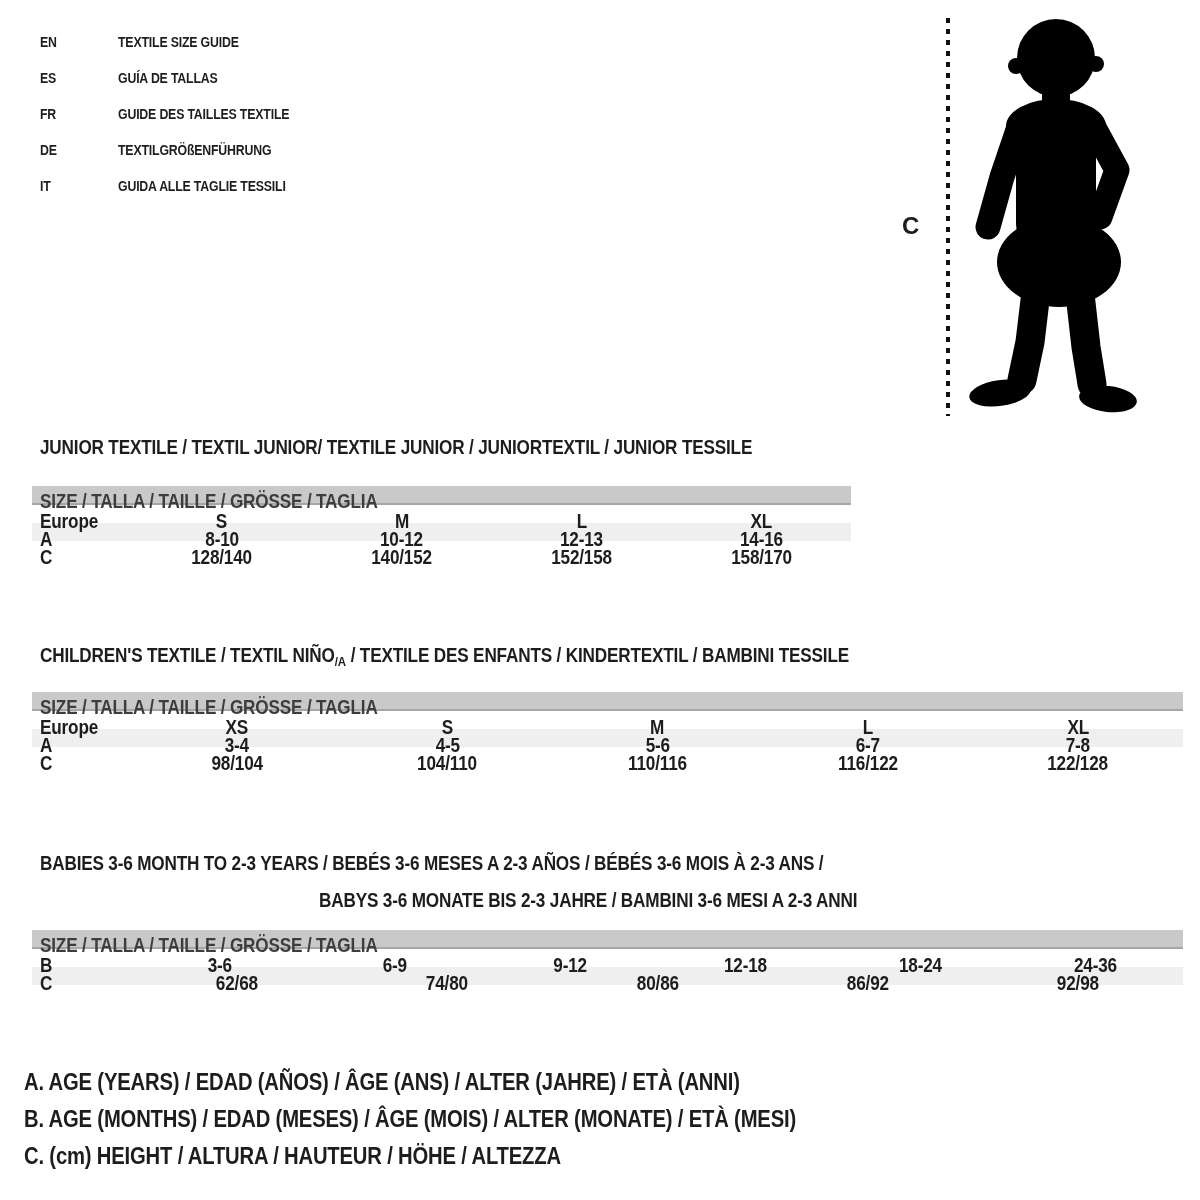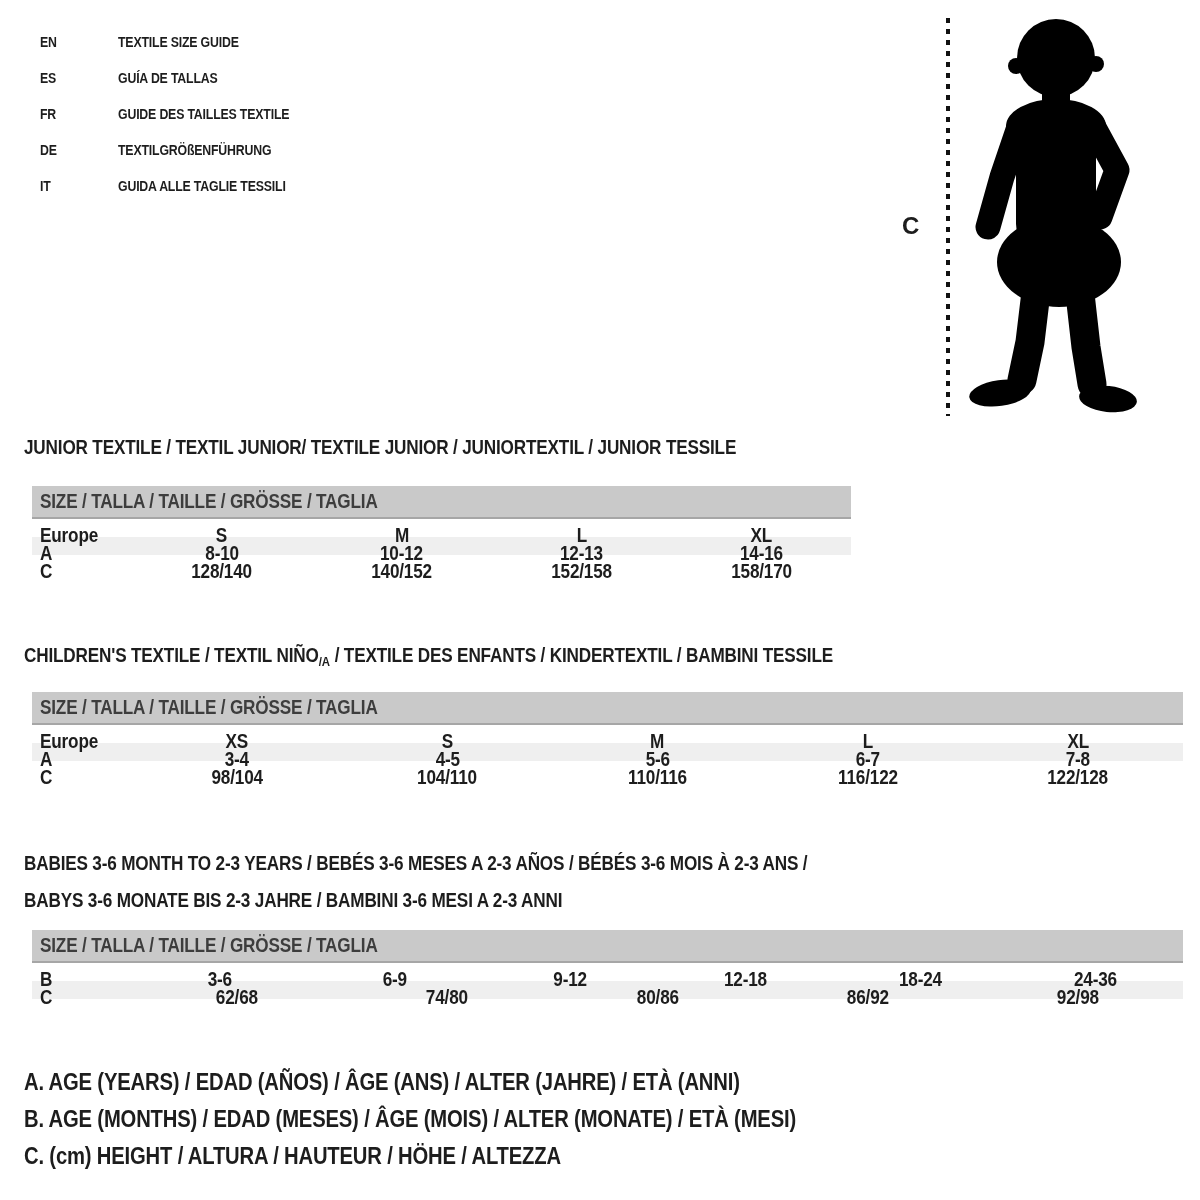--- a/index.html
+++ b/index.html
@@ -17,32 +17,32 @@
   .lang-row { display:flex; }
   .lang-code { width:78px; }
 
   
   .fig-line { position:absolute; left:946px; top:18px; width:4px; height:398px;
     background:repeating-linear-gradient(to bottom,#111 0 5px,transparent 5px 11px); }
   .fig-label { position:absolute; left:902px; top:212px; font-size:24px; }
   .baby { position:absolute; left:962px; top:12px; }
 
   
-  .section-title { position:absolute; left:24px; font-size:19.5px; }
+  .section-title { position:absolute; left:40px; font-size:19.5px;text-align:right; }
   #junior-title   { top:436px; }
   #children-title { top:644px; }
   #babies-title   { top:845px; line-height:37px; }
   .subscript { font-size:13px; vertical-align:-4px; letter-spacing:0; }
 
   
   .size-table { position:absolute; left:32px; }
   #junior-table   { top:486px; width:819px; }
   #children-table { top:692px; width:1151px; }
   #babies-table   { top:930px; width:1151px; }
-  .size-bar { height:33px; background:#c9c9c9; border-bottom:2px solid #a6a6a6;
+  .size-bar { height:19px; background:#c9c9c9; border-bottom:2px solid #a6a6a6;
     line-height:31px; padding-left:8px; font-size:19.5px; color:#3d3d3d; }
   .t-row { display:flex; height:18px; line-height:33px; font-size:19.5px; }
   .t-row.alt { background:#efefef; }
   .row-label { width:100px; padding-left:8px; }
   .cell { flex:1; text-align:center; }
 
   
   .legend { position:absolute; left:24px; top:1064px; font-size:23px; line-height:37px; }
 </style>
 </head>

